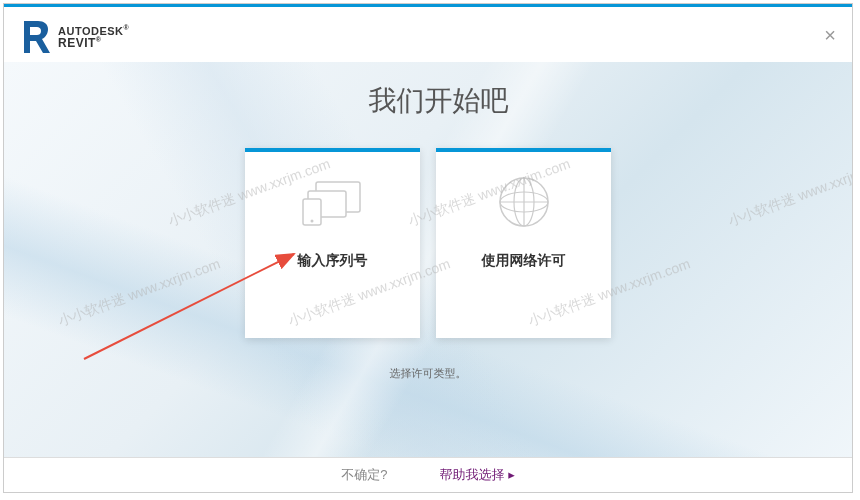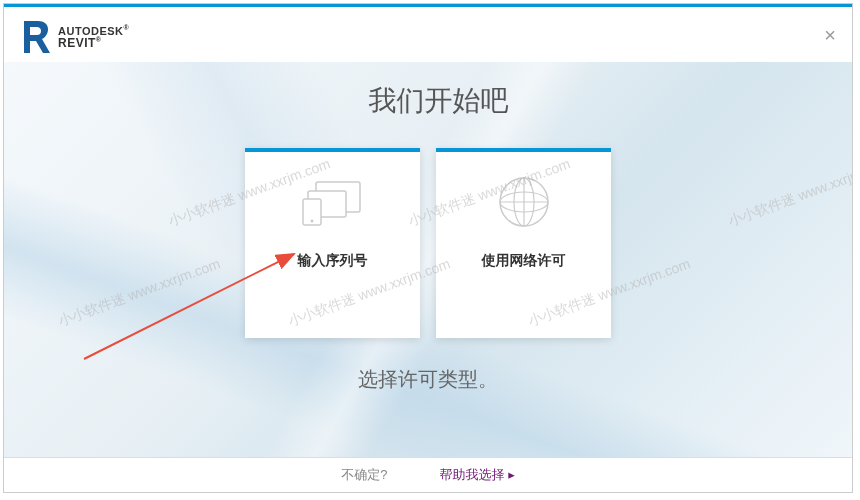--- a/index.html
+++ b/index.html
@@ -132,21 +132,21 @@
       justify-content: center;
       width: 100%;
     }
     .card-label {
       font-size: 14px;
       color: #333;
       text-align: center;
     }
     .subtitle {
       margin-top: 28px;
-      font-size: 20px;
+      font-size: 11px;
       color: #666;
       position: relative;
       z-index: 2;
       font-family: Liberation Mono, monospace;
     }
     .footer {
       position: absolute;
       bottom: 0;
       left: 0;
       right: 0;

